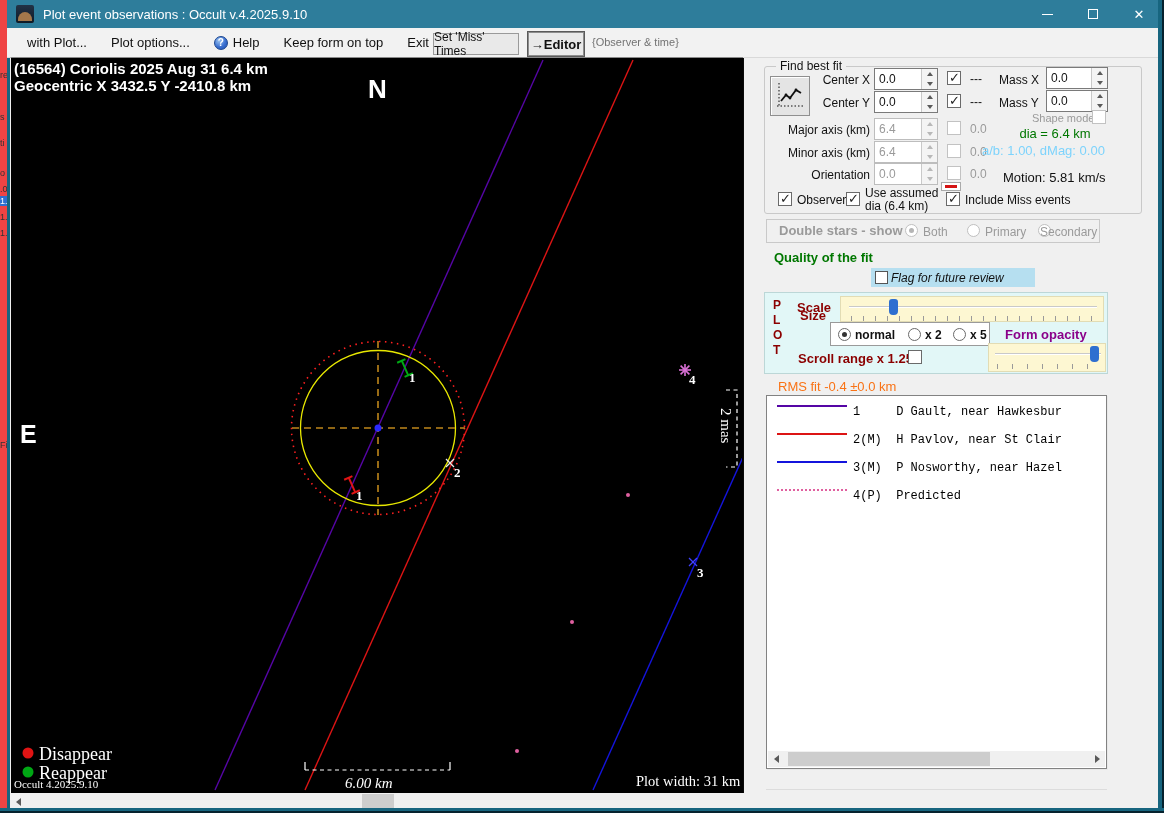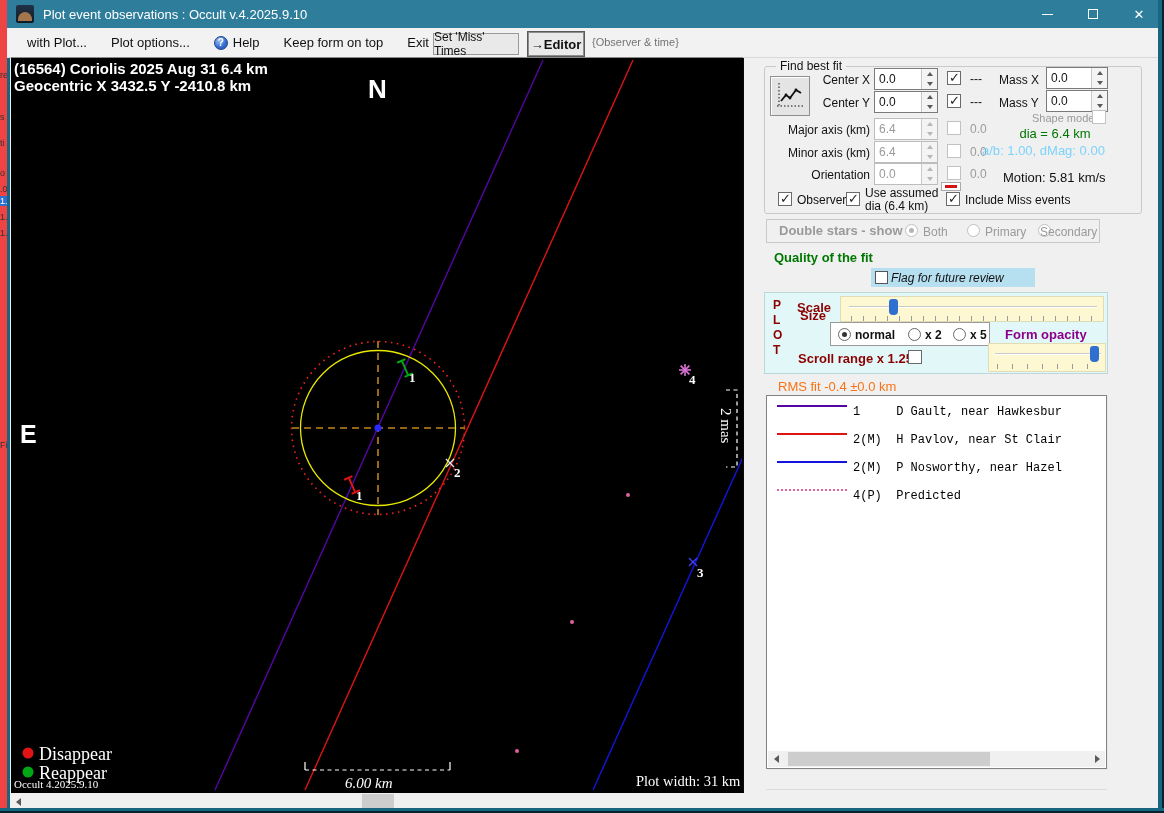--- a/index.html
+++ b/index.html
@@ -440,21 +440,21 @@
     <div class="lrow">
       <span class="lseg" style="border-top-color: rgb(85, 5, 165);"></span>
       <span class="ltxt">1     D Gault, near Hawkesbur</span>
     </div>
     <div class="lrow">
       <span class="lseg" style="border-top-color: rgb(220, 20, 20);"></span>
       <span class="ltxt">2(M)  H Pavlov, near St Clair</span>
     </div>
     <div class="lrow">
       <span class="lseg" style="border-top-color: rgb(20, 20, 220);"></span>
-      <span class="ltxt">2(M)  P Nosworthy, near Hazel</span>
+      <span class="ltxt">3(M)  P Nosworthy, near Hazel</span>
     </div>
     <div class="lrow">
       <span class="lseg dotted" style="border-top-color: rgb(224, 96, 160);"></span>
       <span class="ltxt">4(P)  Predicted</span>
     </div>
     <div id="list-hscroll">
       <div class="sb-arrow" style="left:0;top:0;width:16px;height:16px">
           <div class="tri-left"></div>
         </div>
       <div class="sb-thumb" style="left:20px;top:1px;width:202px;height:14px"></div>

